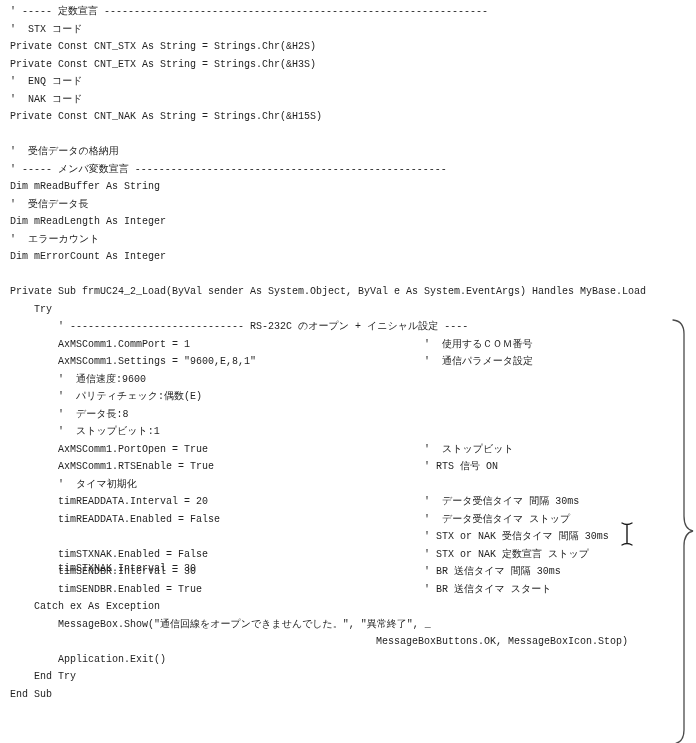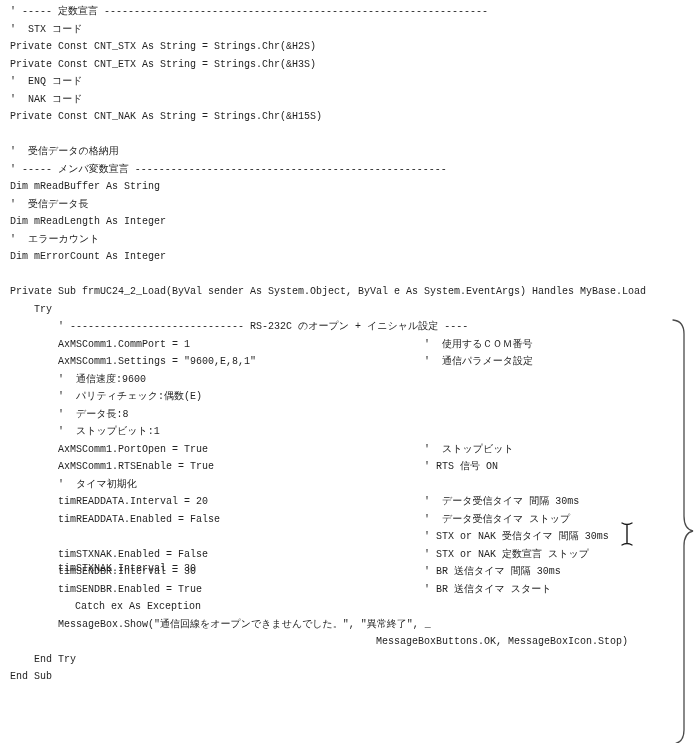--- a/index.html
+++ b/index.html
@@ -122,27 +122,30 @@
     </div>
     <div class="line">
       <span class="tok" style="left: 8ch;">timSENDBR.Interval = 30</span>
       <span class="tok" style="left: 69ch;">' BR 送信タイマ 間隔 30ms</span>
     </div>
     <div class="line">
       <span class="tok" style="left: 8ch;">timSENDBR.Enabled = True</span>
       <span class="tok" style="left: 69ch;">' BR 送信タイマ スタート</span>
     </div>
     <div class="line">
-      <span class="tok" style="left: 4ch; margin-left: 41px;">Catch ex As Exception</span>
+      <span class="tok" style="left: 4ch;">Catch ex As Exception</span>
     </div>
     <div class="line">
       <span class="tok" style="left: 8ch;">MessageBox.Show("通信回線をオープンできませんでした。", "異常終了", _</span>
     </div>
     <div class="line">
       <span class="tok" style="left: 61ch;">MessageBoxButtons.OK, MessageBoxIcon.Stop)</span>
+    </div>
+    <div class="line">
+      <span class="tok" style="left: 8ch;">Application.Exit()</span>
     </div>
     <div class="line">
       <span class="tok" style="left: 4ch;">End Try</span>
     </div>
     <div class="line">
       <span class="tok" style="left: 0ch;">End Sub</span>
     </div>
   </div>
 
 <svg class="deco" style="left:666px;top:318px;" width="30" height="428" viewBox="0 0 30 428">

